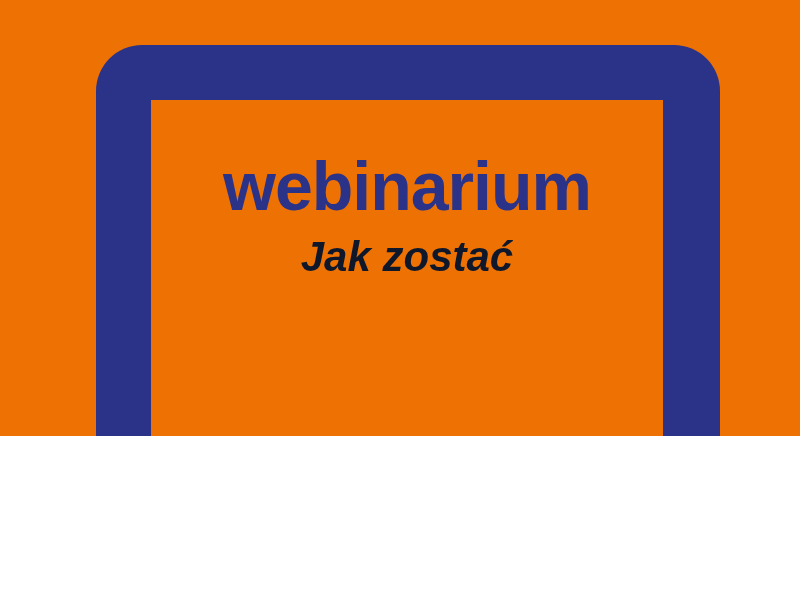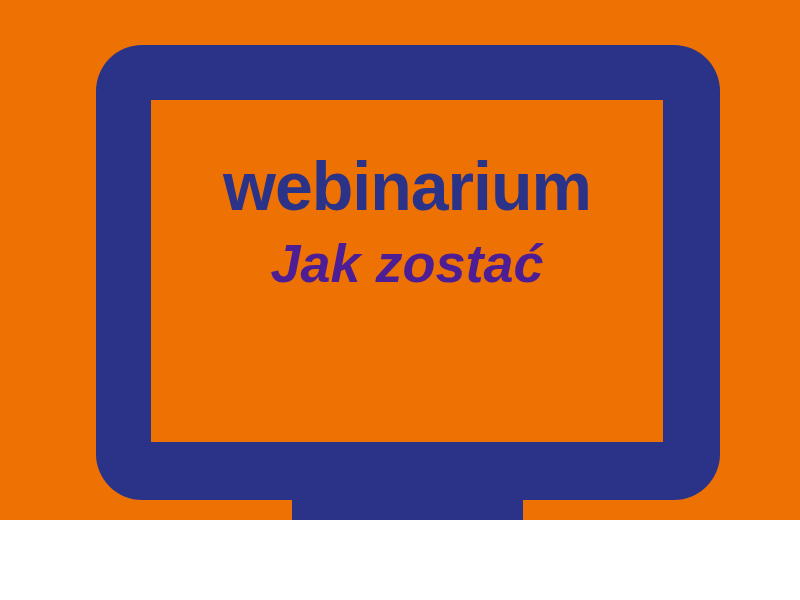--- a/index.html
+++ b/index.html
@@ -9,21 +9,21 @@
   body {
     width: 800px;
     height: 600px;
     overflow: hidden;
     font-family: "Liberation Sans", sans-serif;
   }
 
   #poster {
     position: relative;
     width: 800px;
-    height: 520px;
+    height: 436px;
     background: #ED7203;
     overflow: hidden;
   }
 
   
   .monitor-bezel {
     position: absolute;
     left: 96px;
     top: 45px;
     width: 624px;
@@ -71,25 +71,25 @@
     font-weight: bold;
     font-size: 68px;
     letter-spacing: -1px;
     line-height: 1.02;
     margin-top: 52px;
   }
 
   .subline {
     margin: 0;
     padding: 0;
-    color: #4c1d95;
+    color: #0f172a;
     font-family: "Liberation Sans", sans-serif;
     font-weight: bold;
     font-style: italic;
-    font-size: 54px;
+    font-size: 42px;
     letter-spacing: 0px;
     line-height: 1.12;
     margin-top: 12px;
     text-align: center;
   }
 
   .subline .line {
     display: block;
   }
 </style>

